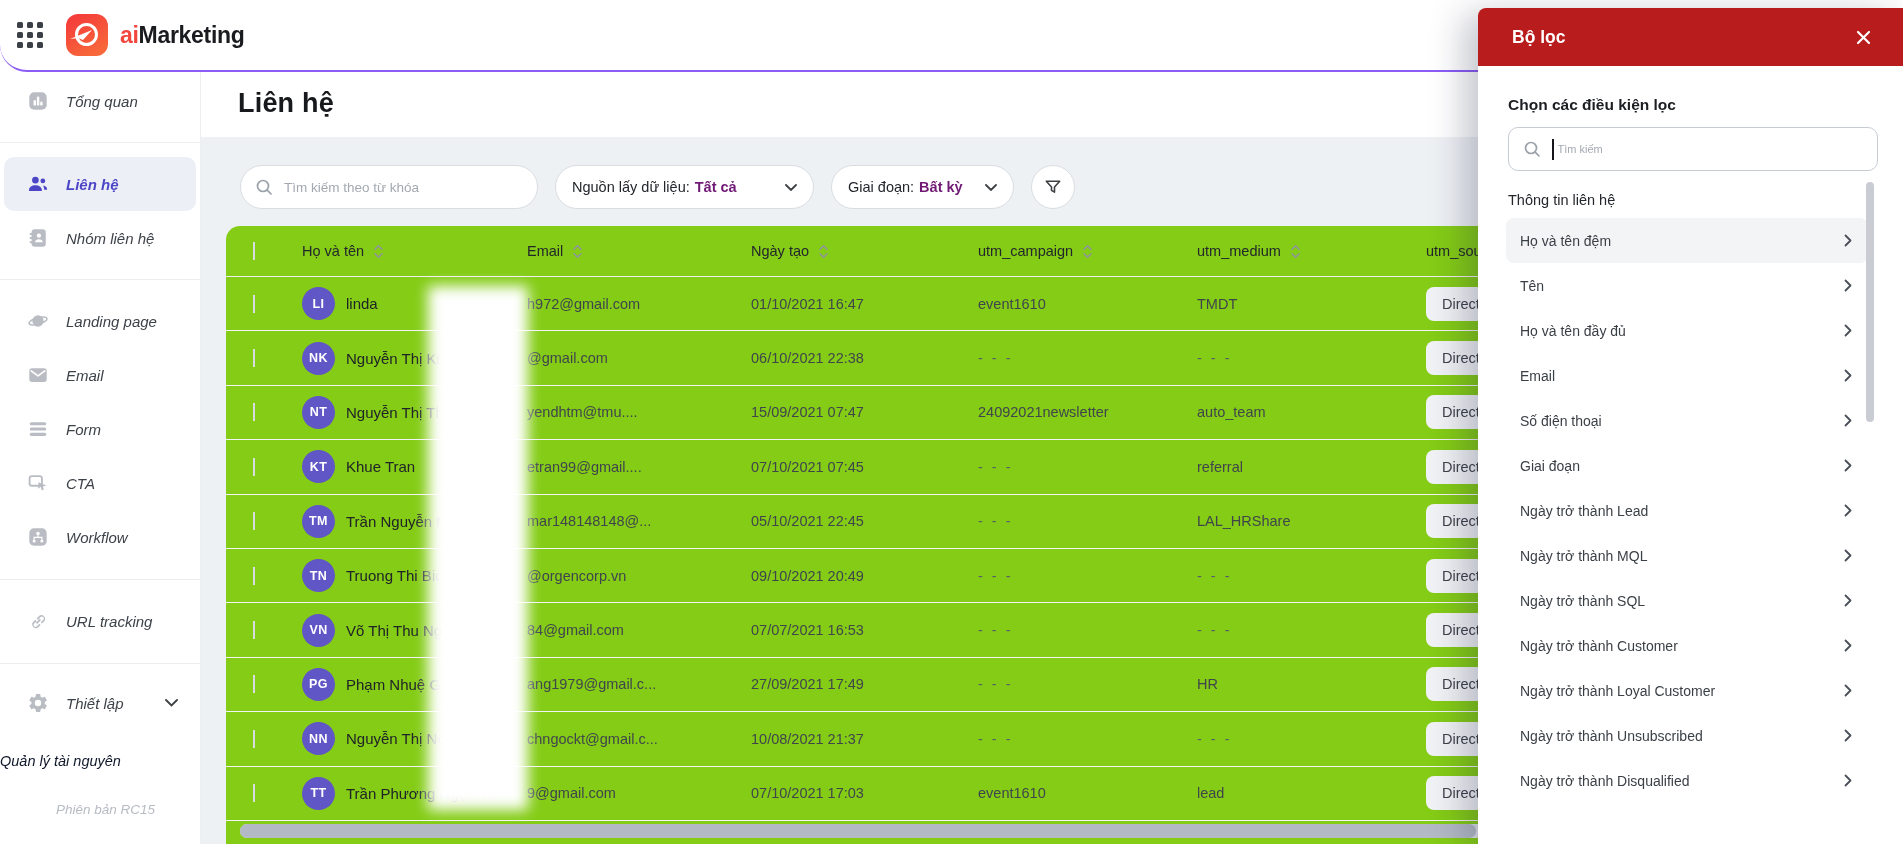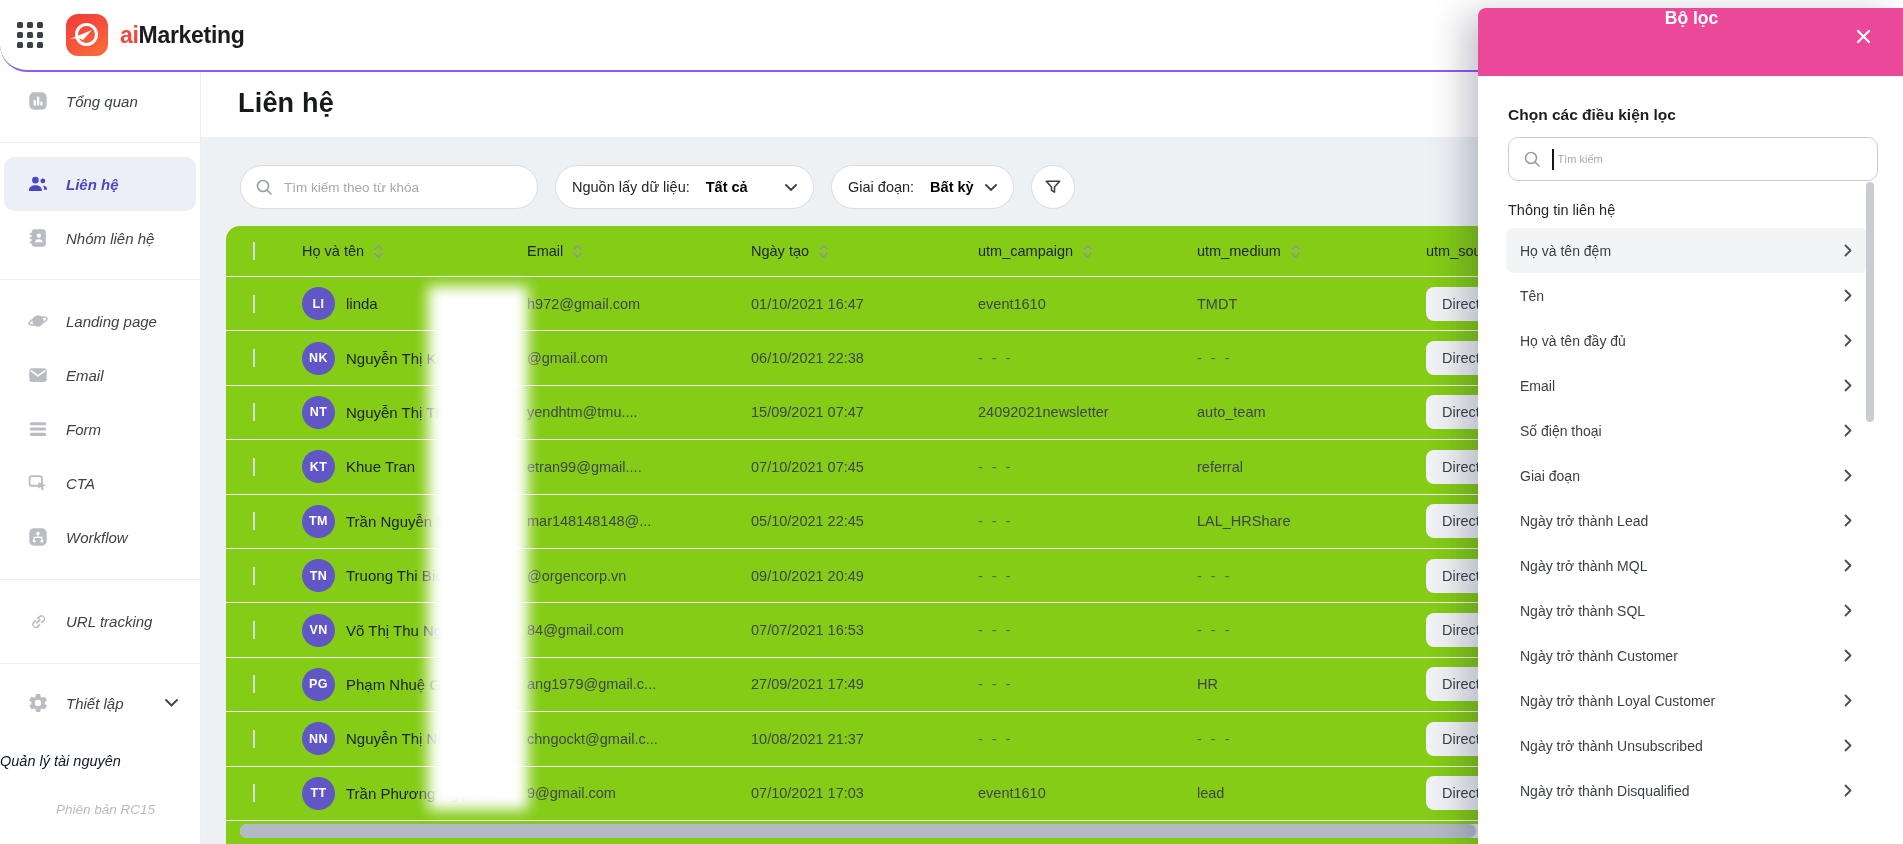--- a/index.html
+++ b/index.html
@@ -36,21 +36,21 @@
   .heading-band{height:68px;background:#fff;display:flex;align-items:center;padding-left:37px;}
   .page-title{font-size:27px;font-weight:700;color:#17191c;letter-spacing:.2px;}
   .work{position:absolute;left:0;top:68px;right:0;bottom:0;background:#eef1f4;}
 
   .toolbar{position:absolute;left:39px;top:28px;display:flex;gap:17px;align-items:center;}
   .tool-box{height:44px;background:#fff;border:1px solid #d9dde3;border-radius:22px;display:flex;align-items:center;box-sizing:border-box;}
   .search-box{width:298px;padding:0 14px;}
   .search-box input{border:0;outline:0;flex:1;font-size:13.5px;color:#24262a;margin-left:9px;font-family:inherit;background:transparent;min-width:0;}
   input::placeholder{color:#a3a9b1;}
   .dd{padding:0 16px;font-size:14.5px;color:#23262b;cursor:pointer;white-space:nowrap;}
-  .dd b{color:#000000;margin-left:16px;}
+  .dd b{color:#701a75;margin-left:5px;}
   .dd .chev{margin-left:auto;}
   .dd1{width:259px;}
   .dd2{width:183px;}
   .filter-btn{width:44px;justify-content:center;cursor:pointer;}
 
   
   .card{position:absolute;left:25px;top:89px;width:1677px;height:662px;background:#84cc16;border-radius:14px 14px 0 0;}
   .thead{height:50px;display:grid;grid-template-columns:49px 225px 224px 227px 219px 229px 260px;align-items:center;padding-left:27px;border-bottom:1px solid #eef0f3;font-size:14.5px;color:#23262b;}
   .th{display:flex;align-items:center;gap:9px;}
   .trow{height:53.4px;display:grid;grid-template-columns:49px 225px 224px 227px 219px 229px 260px;align-items:center;padding-left:27px;border-bottom:1px solid #f2f3f6;font-size:14.5px;color:#40454c;}
@@ -59,21 +59,21 @@
   .avatar{width:33px;height:33px;border-radius:50%;background:#6156c6;color:#fff;display:flex;align-items:center;justify-content:center;font-size:12.5px;font-weight:700;letter-spacing:.4px;flex:0 0 33px;}
   .cell{white-space:nowrap;overflow:hidden;}
   .cell.dash{color:#595f68;letter-spacing:2.5px;}
   .badge{display:inline-flex;align-items:center;height:34px;padding:0 16px;background:#f1f2f5;border-radius:8px;color:#3d424a;justify-self:start;white-space:nowrap;}
   .hscroll-track{position:absolute;left:39px;top:687px;width:1440px;height:14px;border-radius:7px;background:#dde1e7;}
   .hscroll{position:absolute;left:0;top:0;width:1236px;height:14px;border-radius:7px;background:#b3bac5;cursor:grab;}
   .smudge{position:absolute;left:428px;top:286px;width:100px;height:524px;background:#fff;filter:blur(7px);z-index:3;}
 
   
   .panel{position:absolute;left:1478px;top:8px;width:425px;height:836px;background:#fff;z-index:10;box-shadow:-14px 6px 34px rgba(25,28,60,.25);border-radius:8px 0 0 0;box-sizing:border-box;}
-  .panel-head{height:68px;background:#ec4899;border-radius:8px 0 0 0;display:flex;align-items:center;padding:0 32px 0 34px;box-sizing:border-box;flex-direction:column;}
+  .panel-head{height:58px;background:#b91c1c;border-radius:8px 0 0 0;display:flex;align-items:center;padding:0 32px 0 34px;box-sizing:border-box;}
   .panel-title{color:#fff;font-size:17.5px;font-weight:700;}
   .close-btn{margin-left:auto;cursor:pointer;display:flex;align-items:center;}
   .panel-sub{margin:30px 0 0 30px;font-size:15.5px;font-weight:700;color:#1c1e22;}
   .panel-search{margin:13px 0 0 30px;width:370px;height:44px;border:1px solid #c7ccd4;border-radius:10px;display:flex;align-items:center;padding:0 14px;box-sizing:border-box;background:#fff;}
   .panel-search .caret{width:1.5px;height:21px;background:#15171a;margin:0 2px 0 11px;flex:0 0 1.5px;}
   .panel-search input{border:0;outline:0;flex:1;font-size:11px;color:#24262a;font-family:inherit;background:transparent;min-width:0;}
   .panel-section{margin:21px 0 0 30px;font-size:14.5px;color:#23262b;}
   .flist{margin:10px 35px 0 28px;}
   .f-item{height:45px;display:flex;align-items:center;justify-content:space-between;padding:0 16px 0 14px;font-size:14px;color:#3a3f45;cursor:pointer;border-radius:8px;}
   .f-item.active{background:#f3f4f6;}

